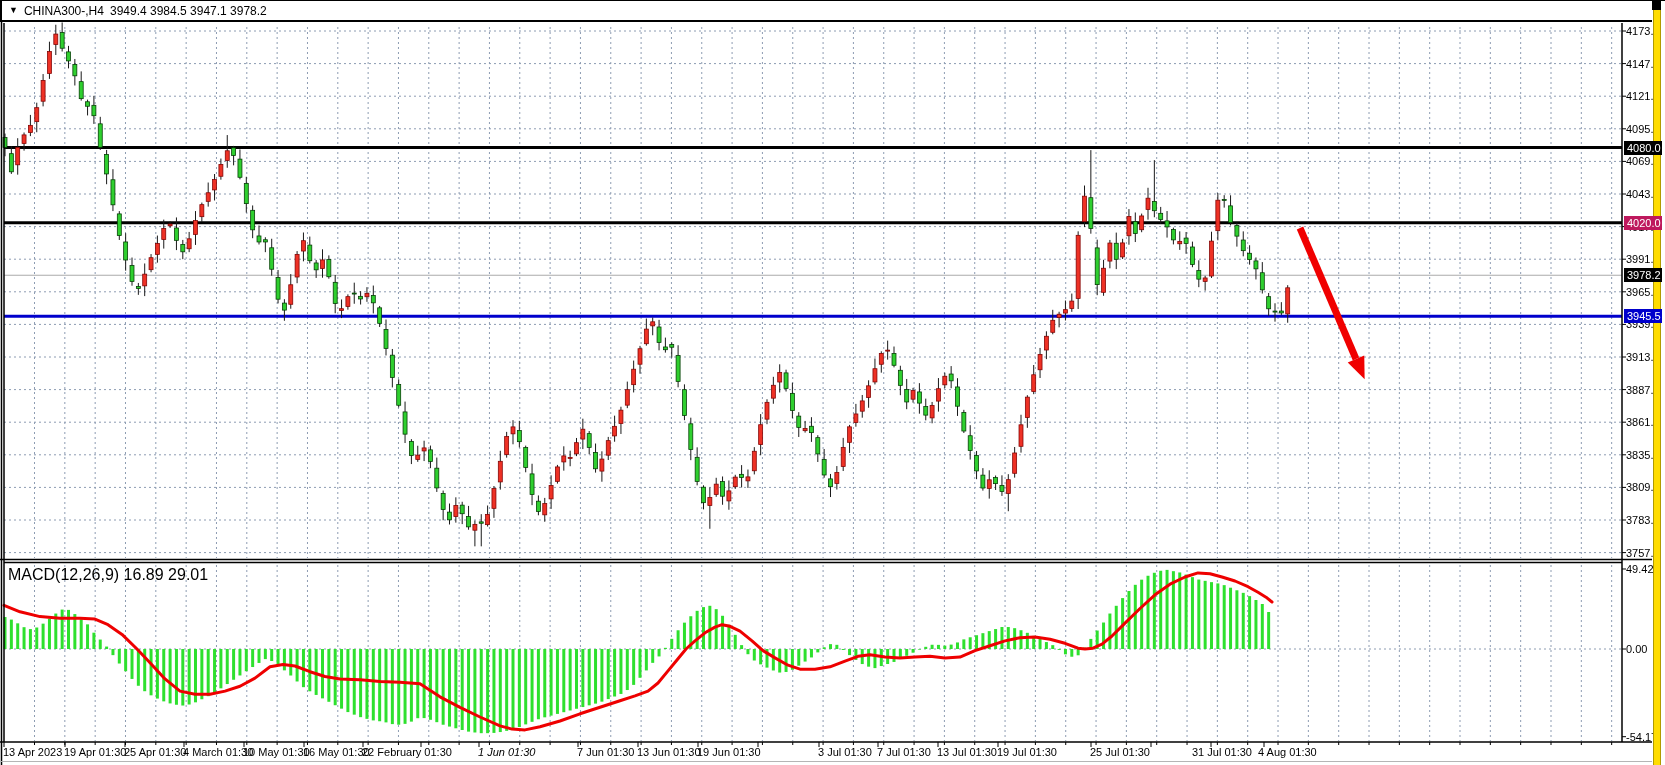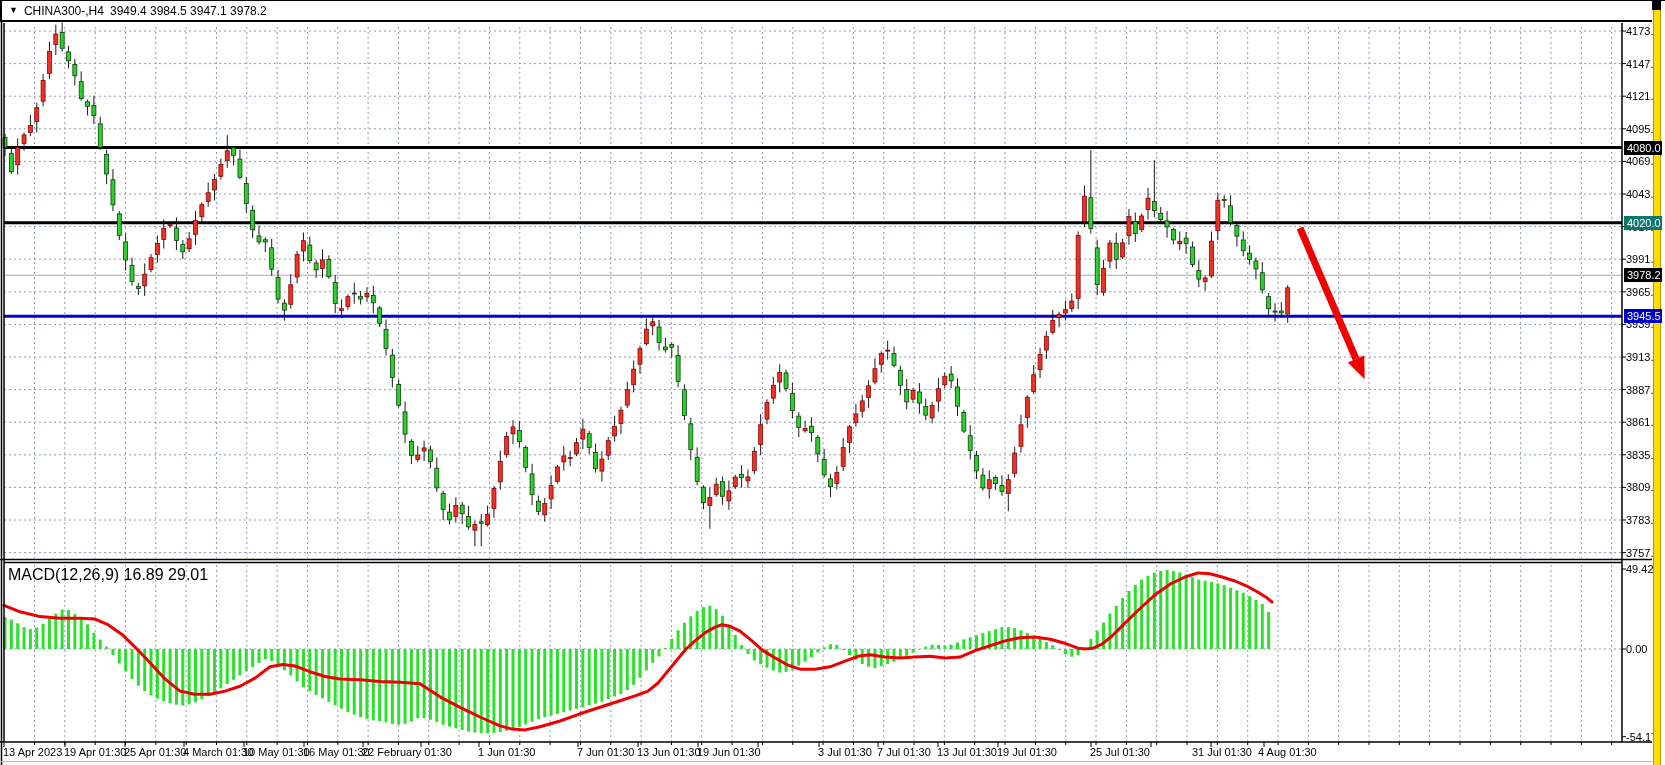--- a/index.html
+++ b/index.html
@@ -902,34 +902,34 @@
       <span class="plabel" style="top: 290.8px;">3965.0</span>
       <span class="plabel" style="top: 323.4px;">3939.0</span>
       <span class="plabel" style="top: 356px;">3913.0</span>
       <span class="plabel" style="top: 388.6px;">3887.0</span>
       <span class="plabel" style="top: 421.2px;">3861.0</span>
       <span class="plabel" style="top: 453.8px;">3835.0</span>
       <span class="plabel" style="top: 486.4px;">3809.0</span>
       <span class="plabel" style="top: 519px;">3783.0</span>
       <span class="plabel" style="top: 551.6px;">3757.0</span>
       <span class="phl" style="top: 146.608px; background: rgb(0, 0, 0);">4080.0</span>
-      <span class="phl" style="top: 221.838px; background: #0f766e;">4020.0</span>
+      <span class="phl" style="top: 221.838px; background: #be185d;">4020.0</span>
       <span class="phl" style="top: 274.249px; background: rgb(0, 0, 0);">3978.2</span>
       <span class="phl" style="top: 315.25px; background: rgb(0, 0, 204);">3945.5</span>
     </div>
   <div id="time-axis">
       <span class="dlabel" style="left: 3px;">13 Apr 2023</span>
       <span class="dlabel" style="left: 64px;">19 Apr 01:30</span>
       <span class="dlabel" style="left: 124px;">25 Apr 01:30</span>
       <span class="dlabel" style="left: 183px;">4 March 01:30</span>
       <span class="dlabel" style="left: 243px;">10 May 01:30</span>
       <span class="dlabel" style="left: 303px;">16 May 01:30</span>
       <span class="dlabel" style="left: 362px;">22 February 01:30</span>
       <span class="dlabel" style="left: 420px; margin-top: 20px;">26 May 01:30</span>
-      <span class="dlabel" style="left: 478px;">1 Jun 01:30</span>
+      <span class="dlabel" style="left: 478px; font-style: italic;">1 Jun 01:30</span>
       <span class="dlabel" style="left: 577px;">7 Jun 01:30</span>
       <span class="dlabel" style="left: 637px;">13 Jun 01:30</span>
       <span class="dlabel" style="left: 697px;">19 Jun 01:30</span>
       <span class="dlabel" style="left: 757px; margin-top: 20px;">27 Jun 01:30</span>
       <span class="dlabel" style="left: 818px;">3 Jul 01:30</span>
       <span class="dlabel" style="left: 877px;">7 Jul 01:30</span>
       <span class="dlabel" style="left: 937px;">13 Jul 01:30</span>
       <span class="dlabel" style="left: 997px;">19 Jul 01:30</span>
       <span class="dlabel" style="left: 1090px;">25 Jul 01:30</span>
       <span class="dlabel" style="left: 1150px; padding-left: 42px;">31 Jul 01:30</span>

